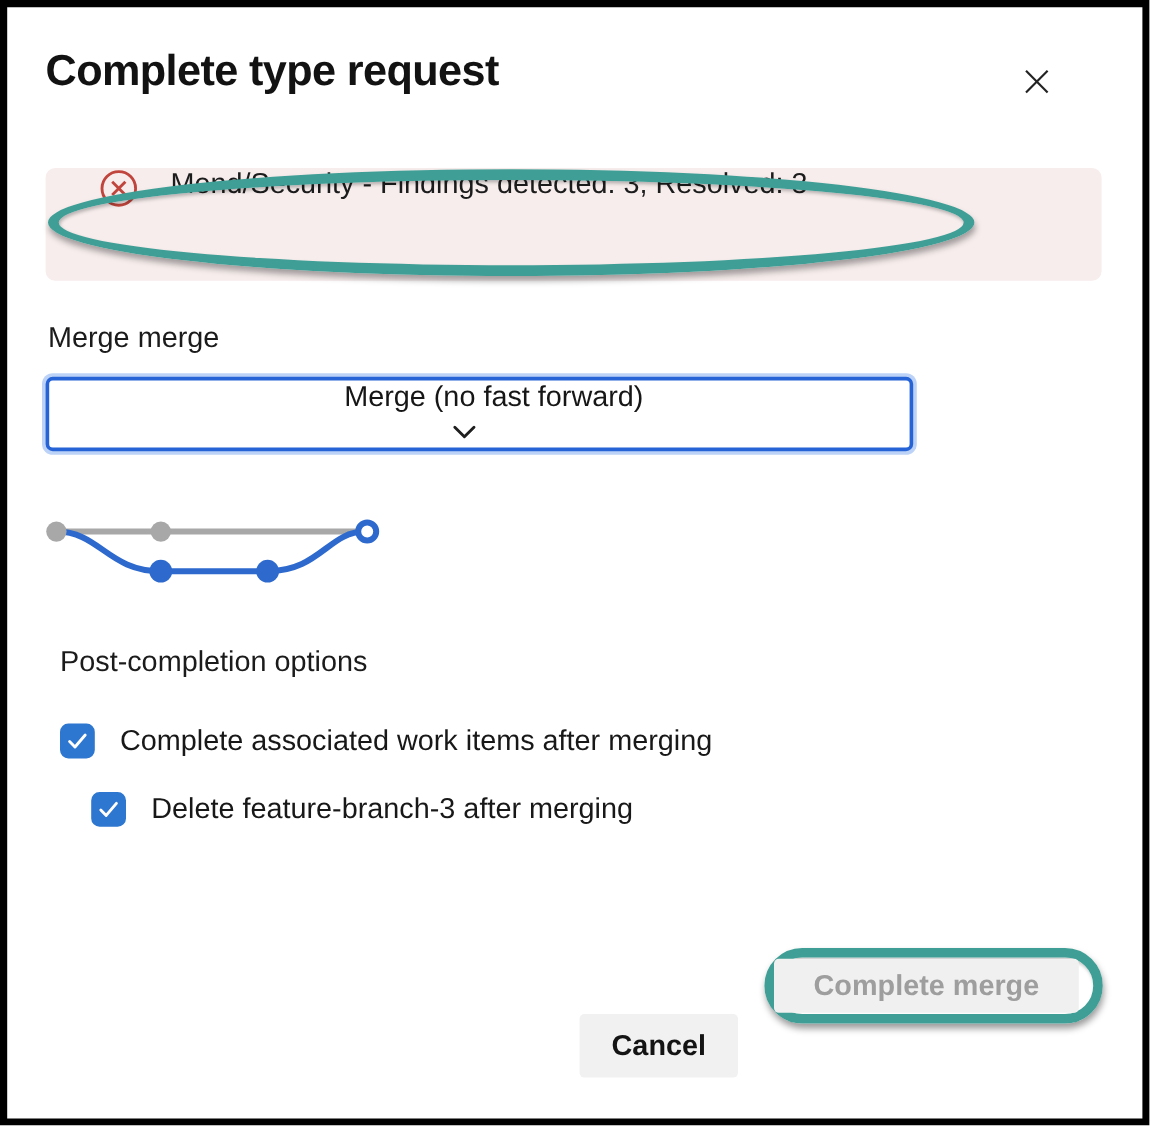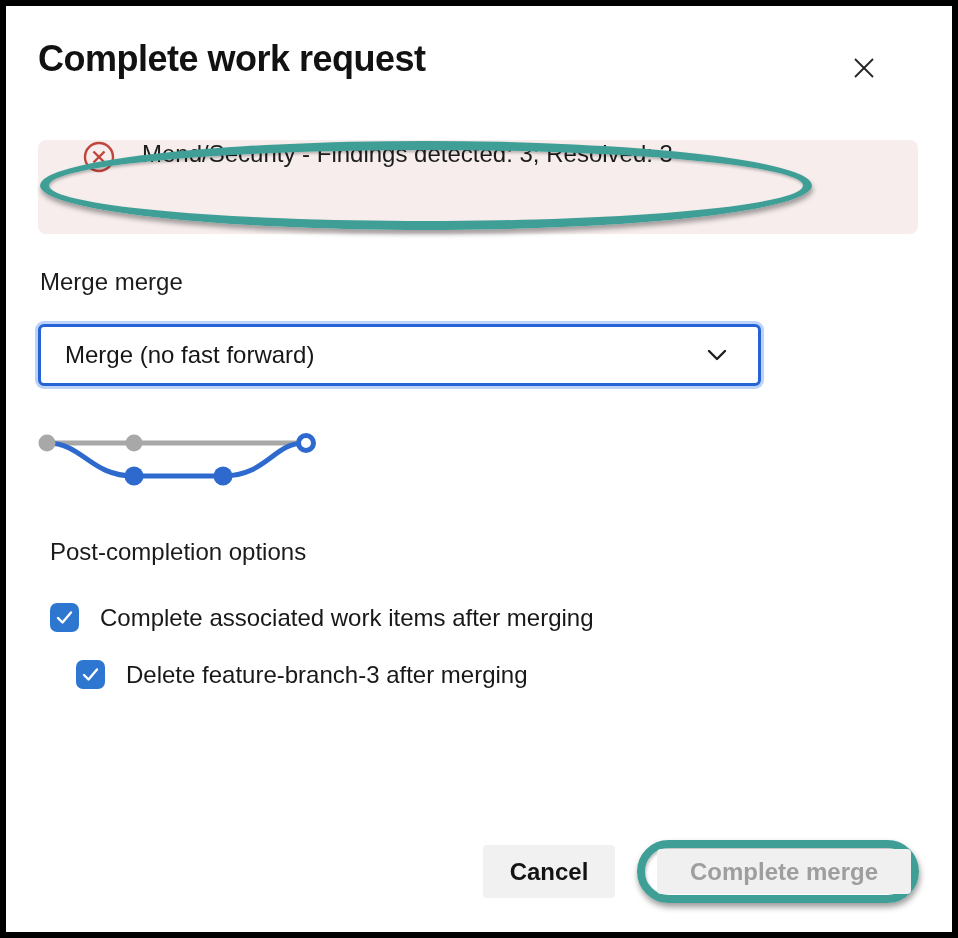--- a/index.html
+++ b/index.html
@@ -60,29 +60,30 @@
 
   
   .merge-type-label {
     position: absolute;
     left: 40px; top: 268px;
     font-size: 24px;
     color: #1b1b1b;
   }
   .merge-type-select {
     position: absolute;
-    left: 38px; top: 324px;
+    left: 38px; top: 314px;
     width: 723px; height: 62px;
     background: #ffffff;
     border: 3px solid #2563d6;
     border-radius: 6px;
     box-shadow: 0 0 0 3px #bcd3f7;
     display: flex;
     align-items: center;
     cursor: pointer;
+    flex-direction: column;
   }
   .merge-type-value {
     margin-left: 24px;
     font-size: 24px;
     color: #161616;
     flex: 1 1 auto;
   }
   .select-chevron { margin-right: 26px; display: flex; }
 
   
@@ -136,44 +137,44 @@
     width: 132px; height: 53px;
     background: #f1f1f1;
     border: none; border-radius: 4px;
     font-family: "Liberation Sans", sans-serif;
     font-size: 24px; font-weight: 700;
     color: #141414;
     cursor: pointer;
   }
   .complete-annotation-ring {
     position: absolute;
-    left: 637px; top: 840px;
+    left: 637px; top: 790px;
     width: 282px; height: 63px;
     border: 8px solid #3f9e95;
     border-radius: 32px;
     box-shadow: 1px 4px 6px rgba(0,0,0,0.4), inset 1px 2px 3px rgba(0,0,0,0.25);
-    display: flex; align-items: center; justify-content: flex-end;
+    display: flex; align-items: center; justify-content: flex-start;
     background: transparent;
   }
   .complete-btn {
     width: 254px; height: 45px;
     background: #f0f0f0;
     border: none; border-radius: 4px;
     font-family: "Liberation Sans", sans-serif;
     font-size: 24px; font-weight: 700;
     color: #9e9e9e;
     cursor: default;
   }
 </style>
 </head>
 <body>
 
 <div class="frame">
 
-  <div class="dialog-title">Complete work request</div>
+  <div class="dialog-title">Complete type request</div>
 
   <button class="close-btn">
     <span style="display:flex">
       <svg width="32" height="32" viewBox="0 0 32 32">
         <line x1="7" y1="7" x2="25" y2="25" stroke="#222222" stroke-width="1.8"></line>
         <line x1="25" y1="7" x2="7" y2="25" stroke="#222222" stroke-width="1.8"></line>
       </svg>
     </span>
   </button>
 

